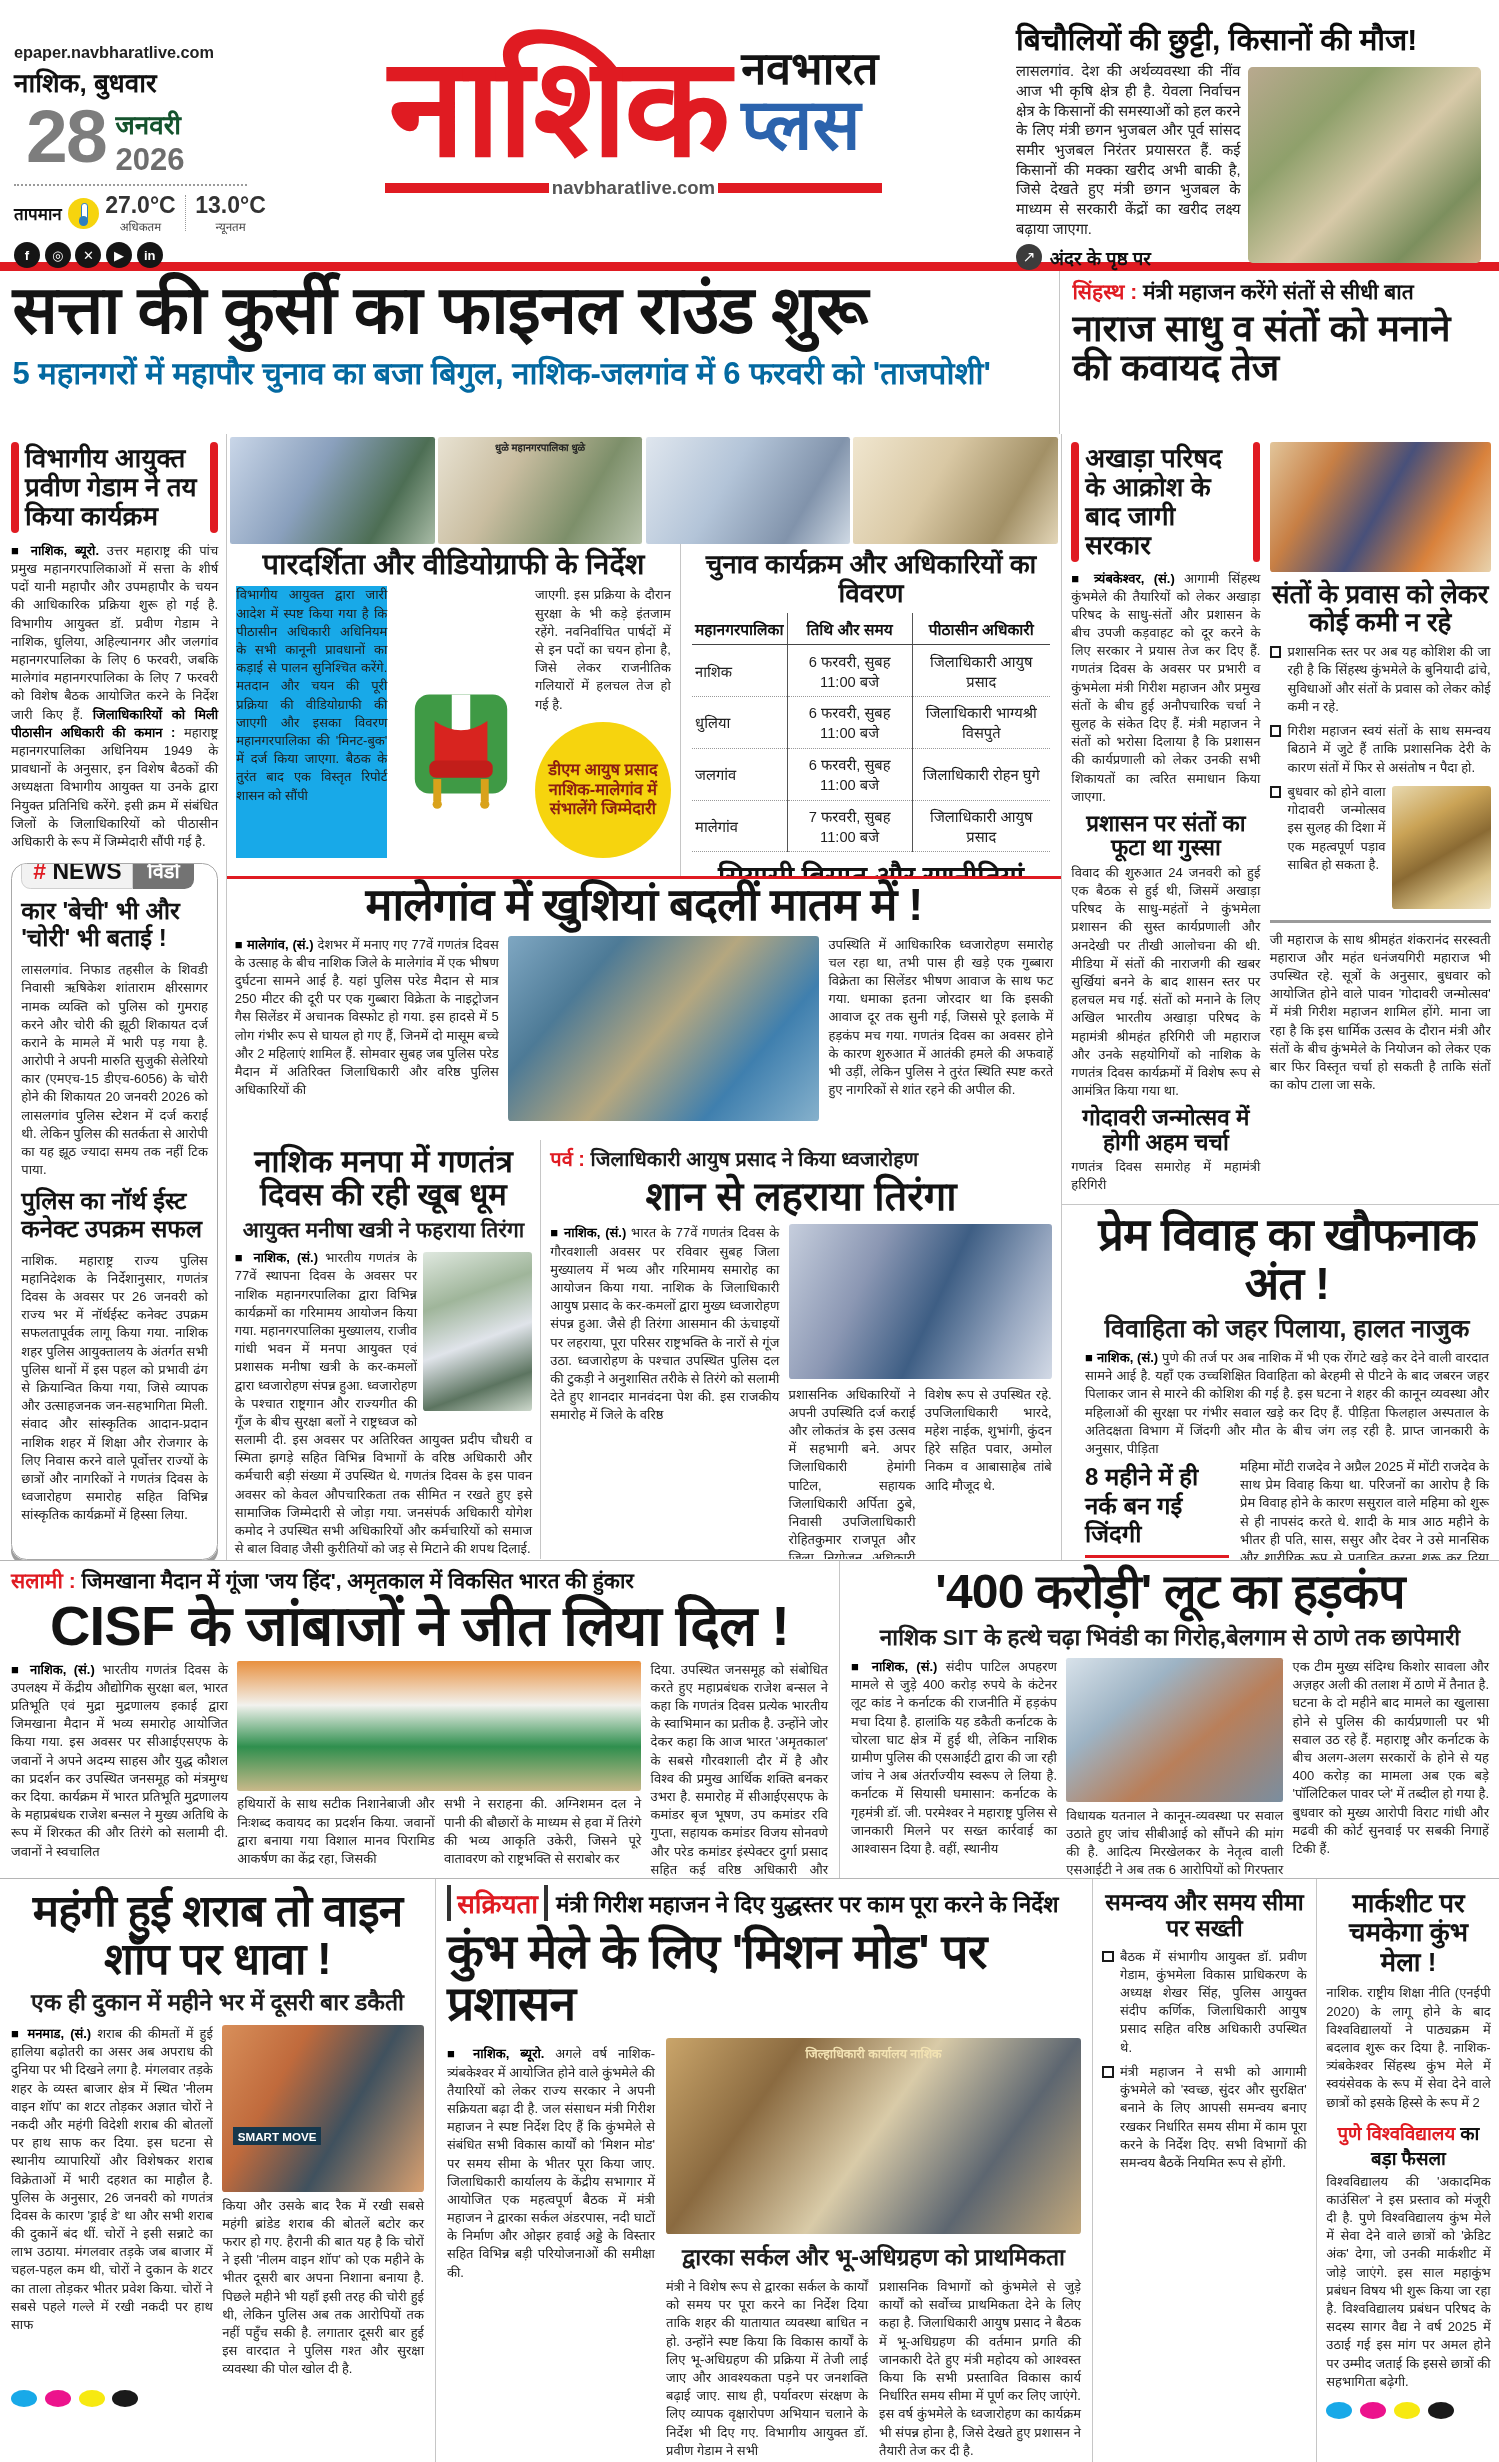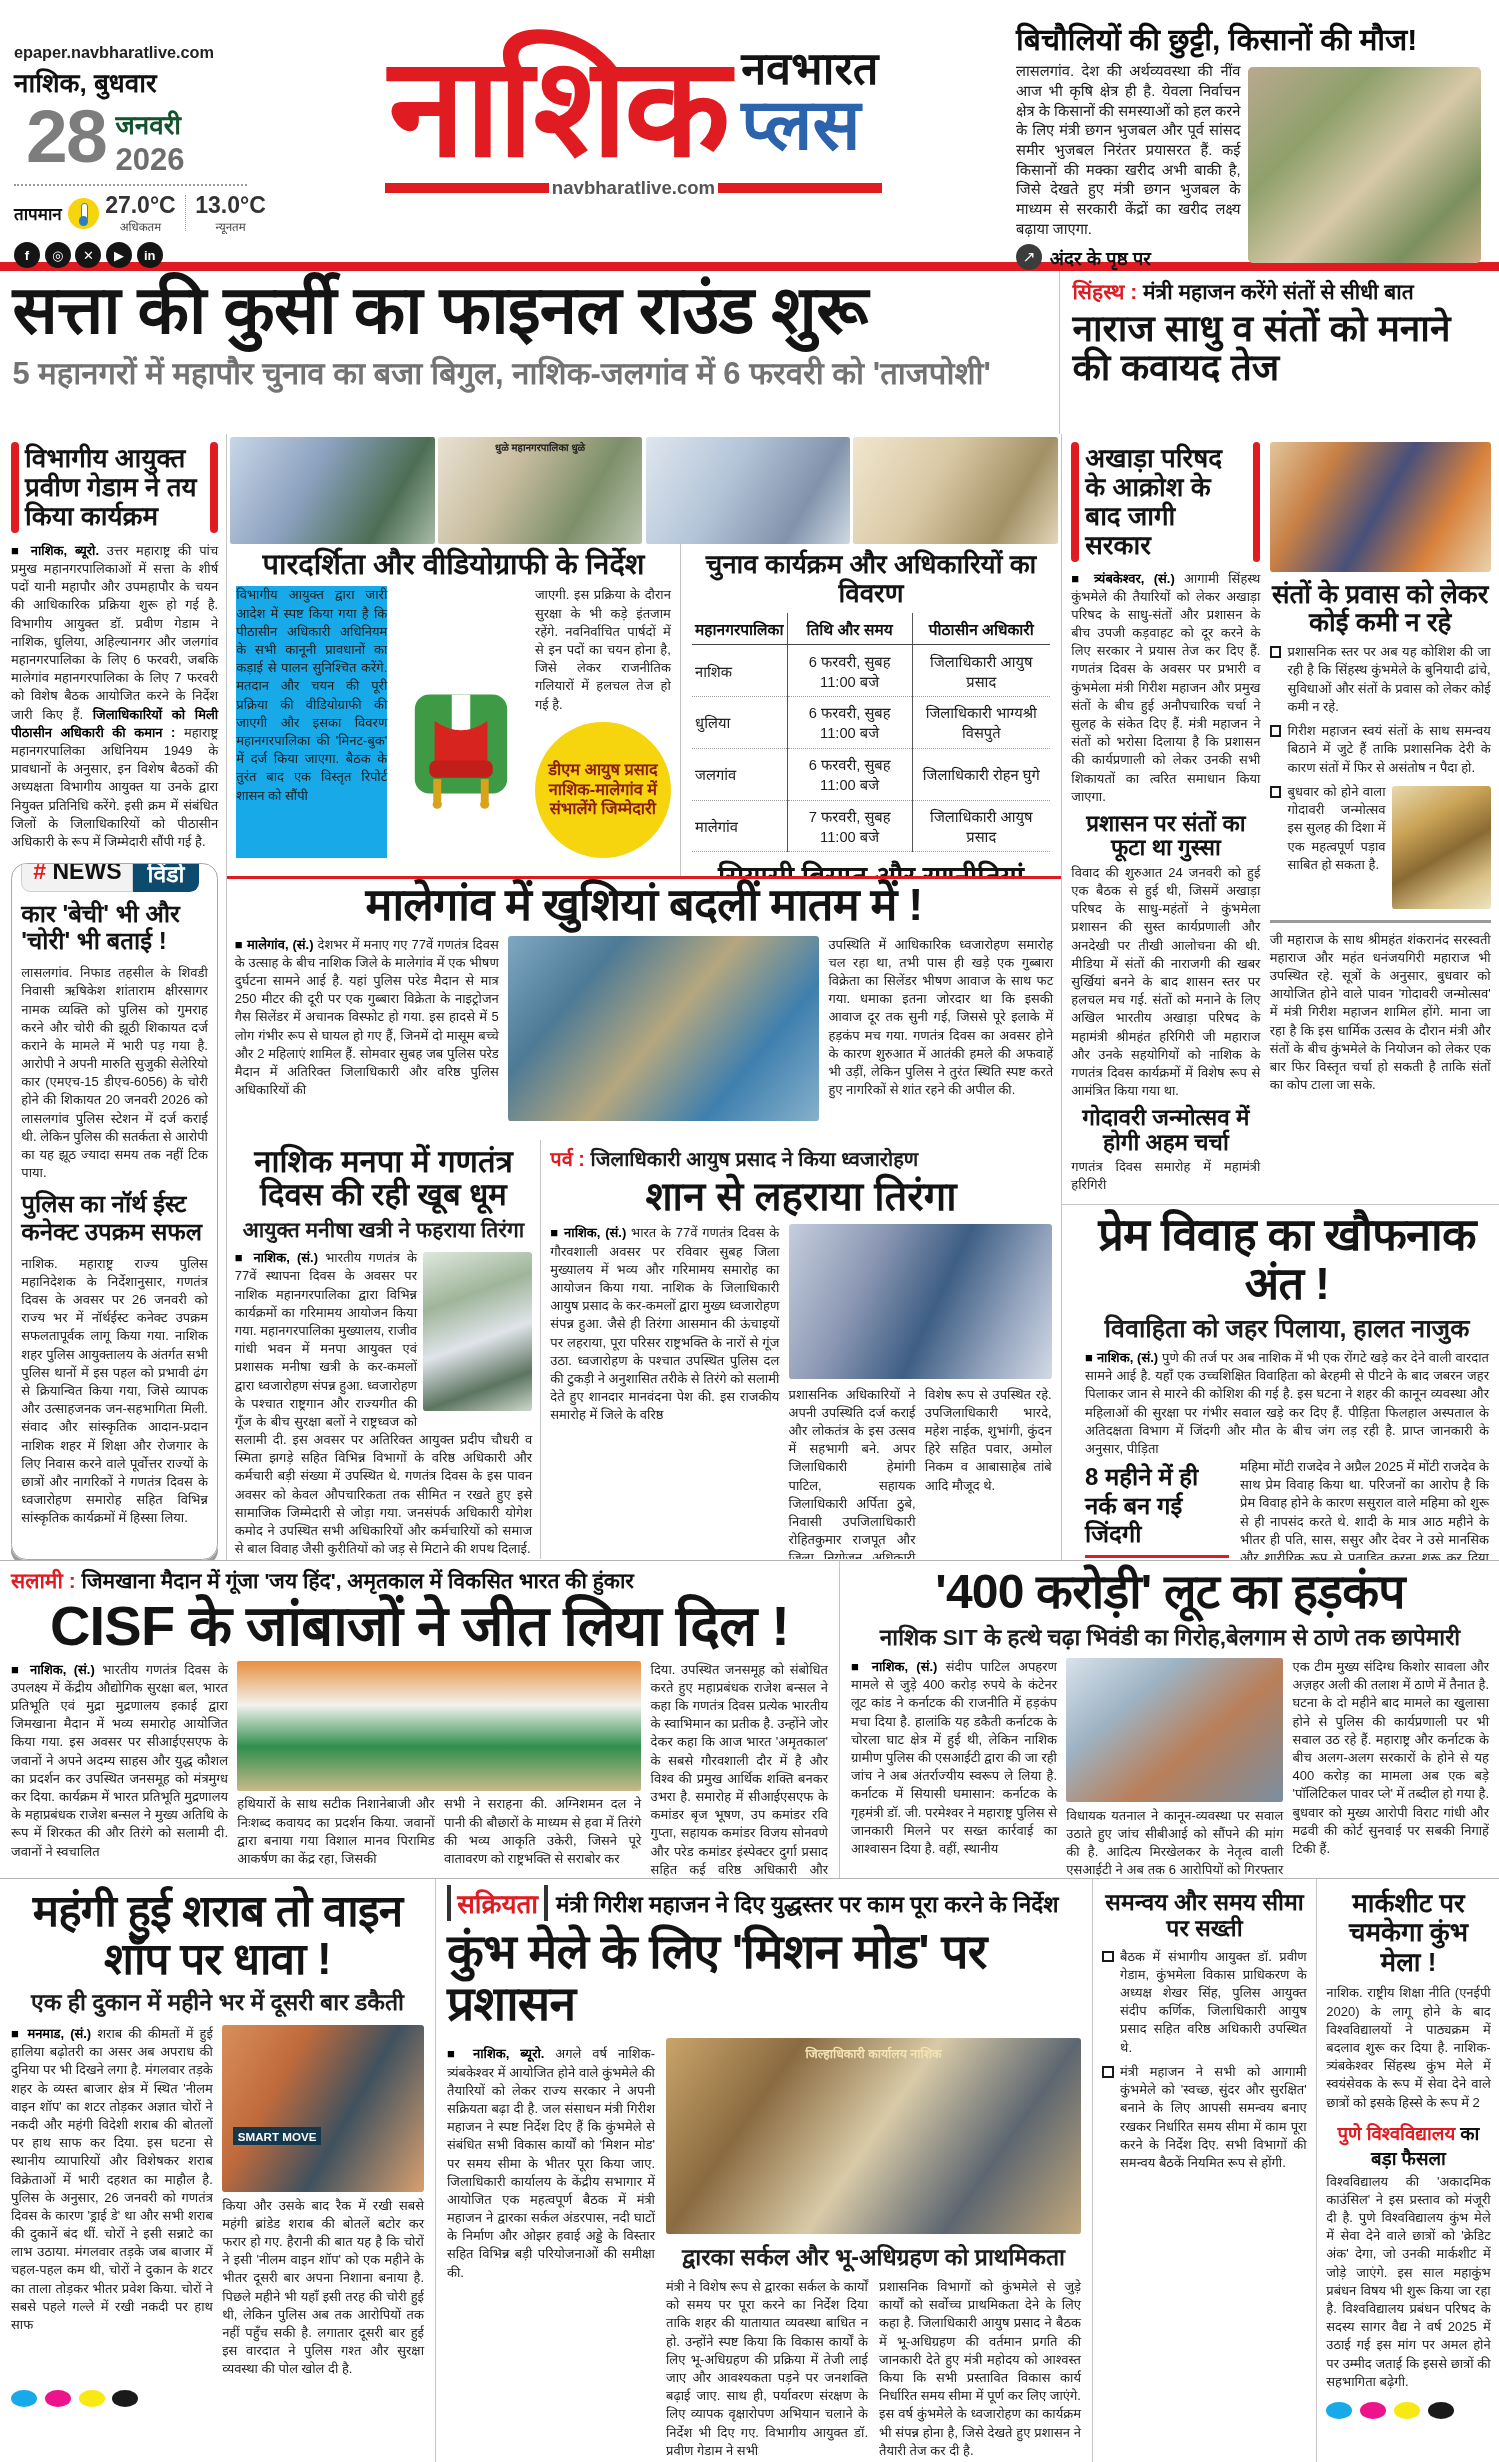--- a/index.html
+++ b/index.html
@@ -52,37 +52,37 @@
   .promo .pphoto{float:right;width:233px;height:196px;margin:4.7px 0 3.1px 7.8px;border-radius:4.7px;
      background:linear-gradient(135deg,#b9a98f 0%,#8fa06b 30%,#d7c9a8 55%,#7c8f5e 80%,#c9b089 100%);}
   .ctarow{display:flex;align-items:center;gap:7.8px;margin-top:4.7px;}
   .cta-ic{width:26px;height:26px;border-radius:50%;background:#3c3c3c;color:#fff;font-size:15.5px;display:flex;align-items:center;justify-content:center;}
   .cta-tx{font-size:18.6px;font-weight:800;color:#111;}
   .redband{height:9.3px;background:var(--red);}
   
   .bandA{height:163px;display:flex;}
   .lead{flex:0 0 1060px;padding:4.7px 12.4px 0 12.4px;border-right:0.8px solid var(--rule);}
   .lead h1{font-size:67px;line-height:1.0;letter-spacing:-0.8px;}
-  .leadsub{font-size:31px;font-weight:800;color:#737373;margin-top:7.8px;}
+  .leadsub{font-size:31px;font-weight:800;color:#0369a1;margin-top:7.8px;}
   .sing{flex:1;padding:6.2px 11px 0 12.4px;}
   .singk{font-size:21px;font-weight:800;color:#111;}
   .sing h2{font-size:37px;margin-top:4.7px;line-height:1.04;}
   
   .bandB{height:1126px;display:grid;grid-template-columns:227px 835px 1fr;}
   .colA{border-right:0.8px solid var(--rule);padding:7.8px 7.8px 0 11px;overflow:hidden;display:flex;flex-direction:column;}
   .barbox{display:flex;align-items:stretch;gap:6.2px;}
   .vbar{width:7.8px;border-radius:4.7px;background:var(--red);flex:0 0 auto;}
   .barbox h3{font-size:26px;line-height:1.12;padding:1.6px 0;}
   .colA .bt{margin-top:9.3px;}
   
   .newsbox{margin-top:12.4px;border:1.6px solid #a8a8a8;border-radius:15.5px;box-shadow:0 5.4px 0 #9c9c9c;padding:7.8px 9.3px 9.3px 9.3px;flex:1;overflow:hidden;position:relative;}
   .ntabs{display:flex;margin:-18.6px 0 3.1px 0;}
   .tabnews{background:#f2f2f2;border:0.8px solid #cfcfcf;border-radius:9.3px 0 0 9.3px;padding:3.1px 11px;font-size:23px;font-weight:900;color:#111;}
   .tabnews .hash{color:var(--red);}
-  .tabwin{background:#0c4a6e;color:#fff;border-radius:0 9.3px 9.3px 0;padding:3.1px 14px;font-size:23px;font-weight:900;}
+  .tabwin{background:#737373;color:#fff;border-radius:0 9.3px 9.3px 0;padding:3.1px 14px;font-size:20px;font-weight:900;}
   .newsbox h4{font-size:24px;line-height:1.15;margin:7.8px 0 6.2px 0;}
   
   .colB{border-right:0.8px solid var(--rule);overflow:hidden;display:flex;flex-direction:column;}
   .pstrip{height:110px;display:flex;gap:3.1px;padding:3.1px 3.1px 0 3.1px;}
   .pstrip .ph{flex:1;position:relative;border-radius:2.3px;}
   .ph1{background:linear-gradient(120deg,#c9d6e8 0%,#8aa0bd 40%,#4d6e54 75%,#a8bba6 100%);}
   .ph2{background:linear-gradient(120deg,#e8e2d2 0%,#c9bda0 35%,#7d8f6a 70%,#b9c4ad 100%);}
   .ph3{background:linear-gradient(120deg,#dfe6ee 0%,#b3c4d8 40%,#8193ab 75%,#cfd9e4 100%);}
   .ph4{background:linear-gradient(120deg,#f0e6cf 0%,#d9c8a4 40%,#a29066 75%,#e3d6b8 100%);}
   .phcap{position:absolute;top:3.1px;left:0;right:0;text-align:center;font-size:10px;font-weight:800;color:#222;}

